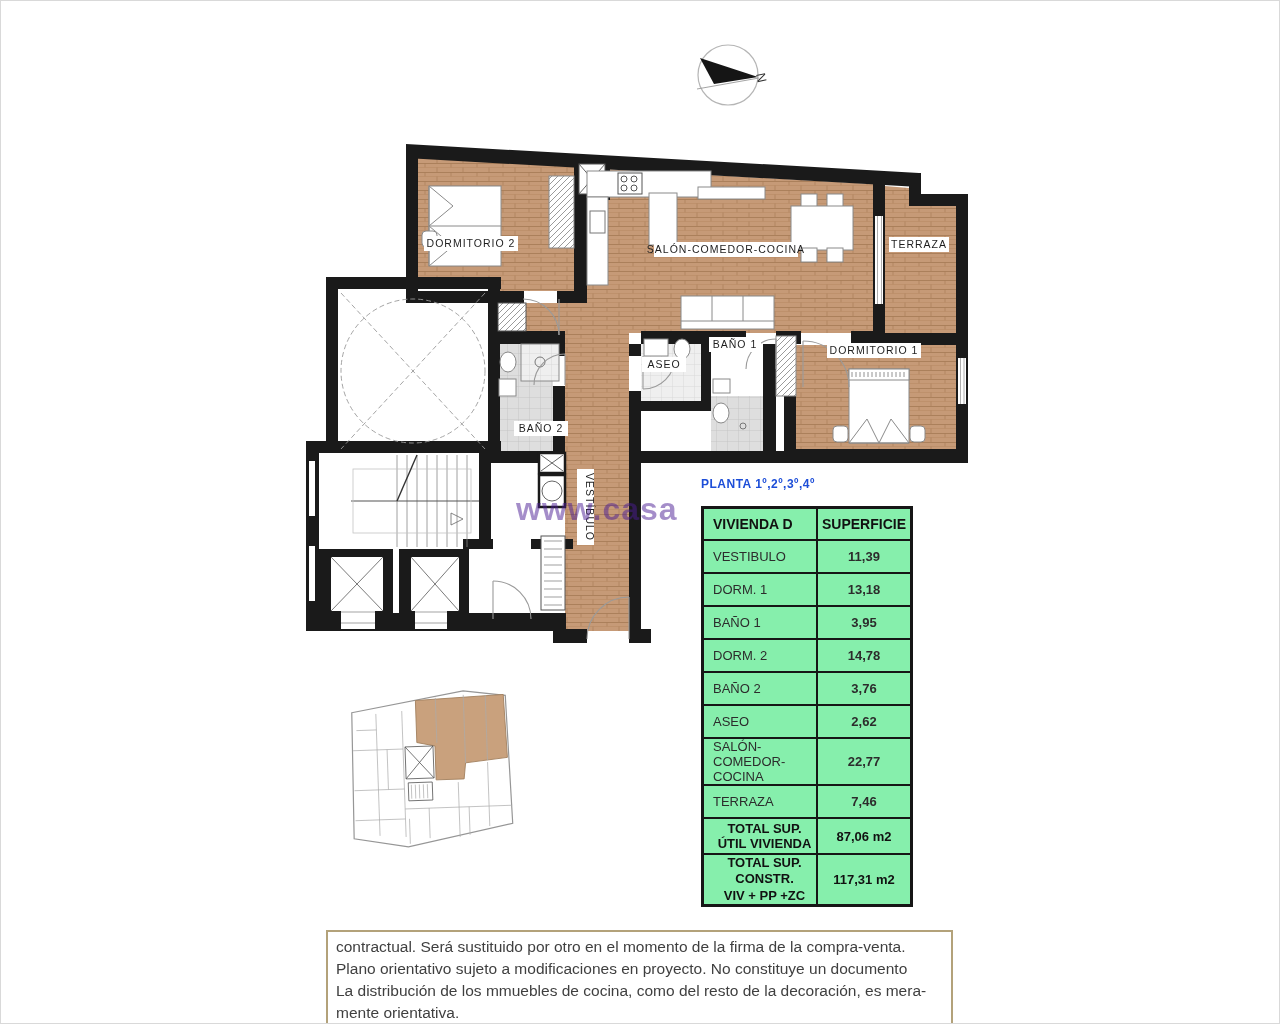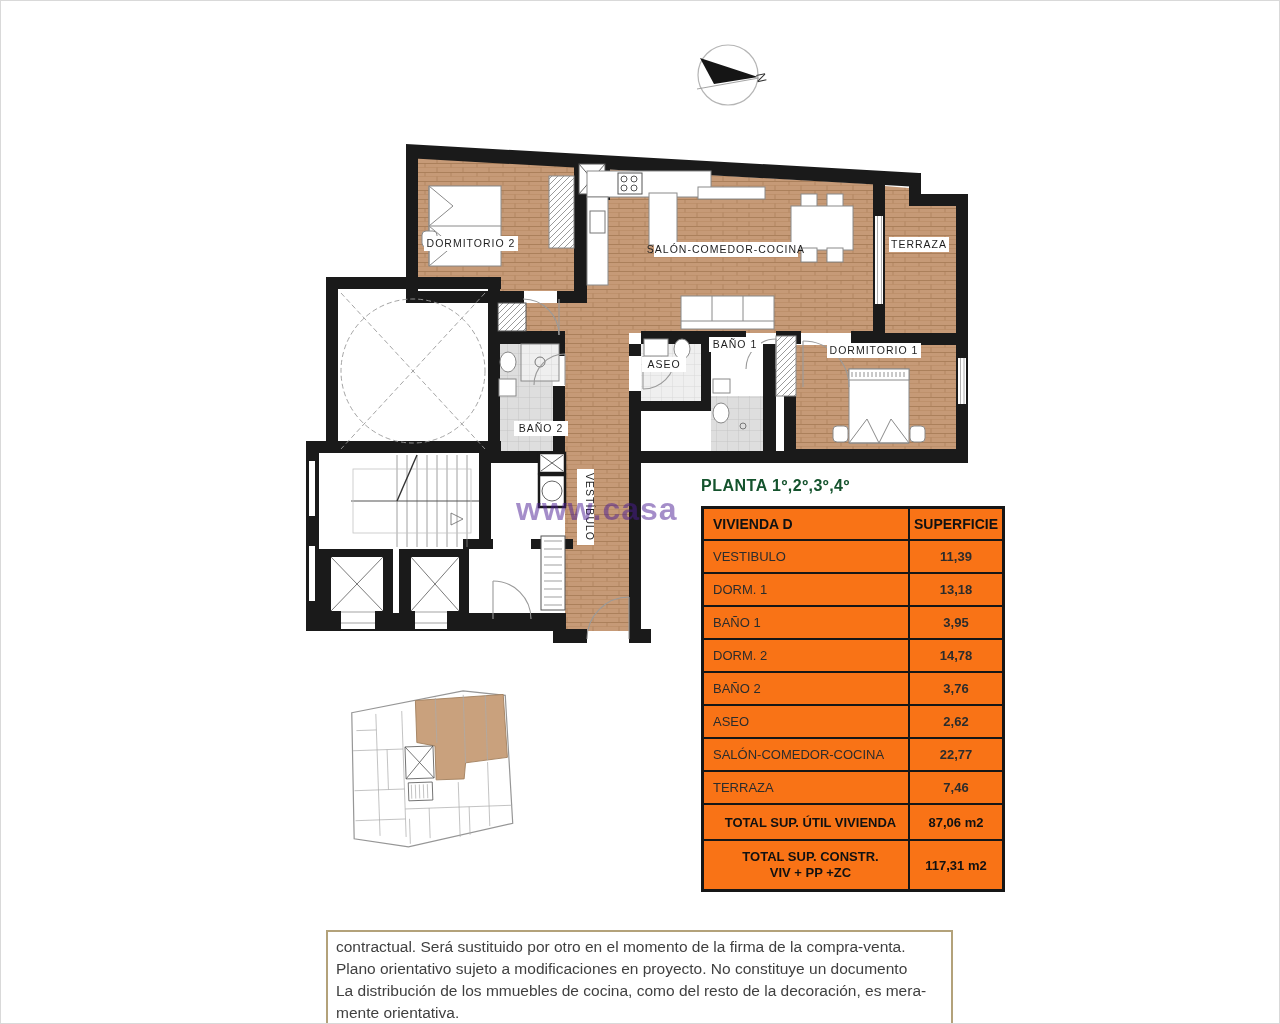--- a/index.html
+++ b/index.html
@@ -3,24 +3,24 @@
 <meta charset="utf-8">
 <style>
   html,body{margin:0;padding:0;background:#fff;}
   .page{position:relative;width:1280px;height:1024px;background:#ffffff;
         border:1px solid #d9d9d9;box-sizing:border-box;overflow:hidden;
         font-family:"Liberation Sans",sans-serif;}
   svg text{font-family:"Liberation Sans",sans-serif;}
   .plan-svg{position:absolute;left:0;top:0;}
   .watermark{position:absolute;left:515px;top:490px;font-size:32px;font-weight:bold;
              color:#4c1d95;opacity:.5;letter-spacing:1px;z-index:5;}
-  .plan-title{position:absolute;left:700px;top:476px;font-size:16px;font-weight:bold;
-              color:#14532d;letter-spacing:.5px;}
-  table.areas{position:absolute;left:700px;top:505px;width:304px;border-collapse:collapse;
-              background:#f97316;border:3px solid #161616;color:#2c2c2c;z-index:4;}
+  .plan-title{position:absolute;left:700px;top:476px;font-size:12px;font-weight:bold;
+              color:#1d4ed8;letter-spacing:.5px;}
+  table.areas{position:absolute;left:700px;top:505px;width:212px;border-collapse:collapse;
+              background:#86efac;border:3px solid #161616;color:#2c2c2c;z-index:4;}
   table.areas td{border:2px solid #161616;font-size:13px;padding:0 0 0 9px;height:31px;}
   table.areas td.val{text-align:center;padding:0;width:92px;font-weight:bold;}
   table.areas tr.hdr td{font-size:14px;font-weight:bold;height:30px;color:#111;}
   table.areas tr.tot td{font-weight:bold;color:#111;text-align:center;}
   table.areas tr.tot1 td{height:34px;}
   table.areas tr.tot2 td{height:48px;}
   .prewrap{white-space:pre-line;line-height:1.25;margin-left:48px;}
   .disclaimer{position:absolute;left:325px;top:929px;width:627px;box-sizing:border-box;
               border:2px solid #b3a27a;padding:4px 8px 8px 8px;font-size:15.5px;
               color:#3f3f3f;line-height:1.42;}

